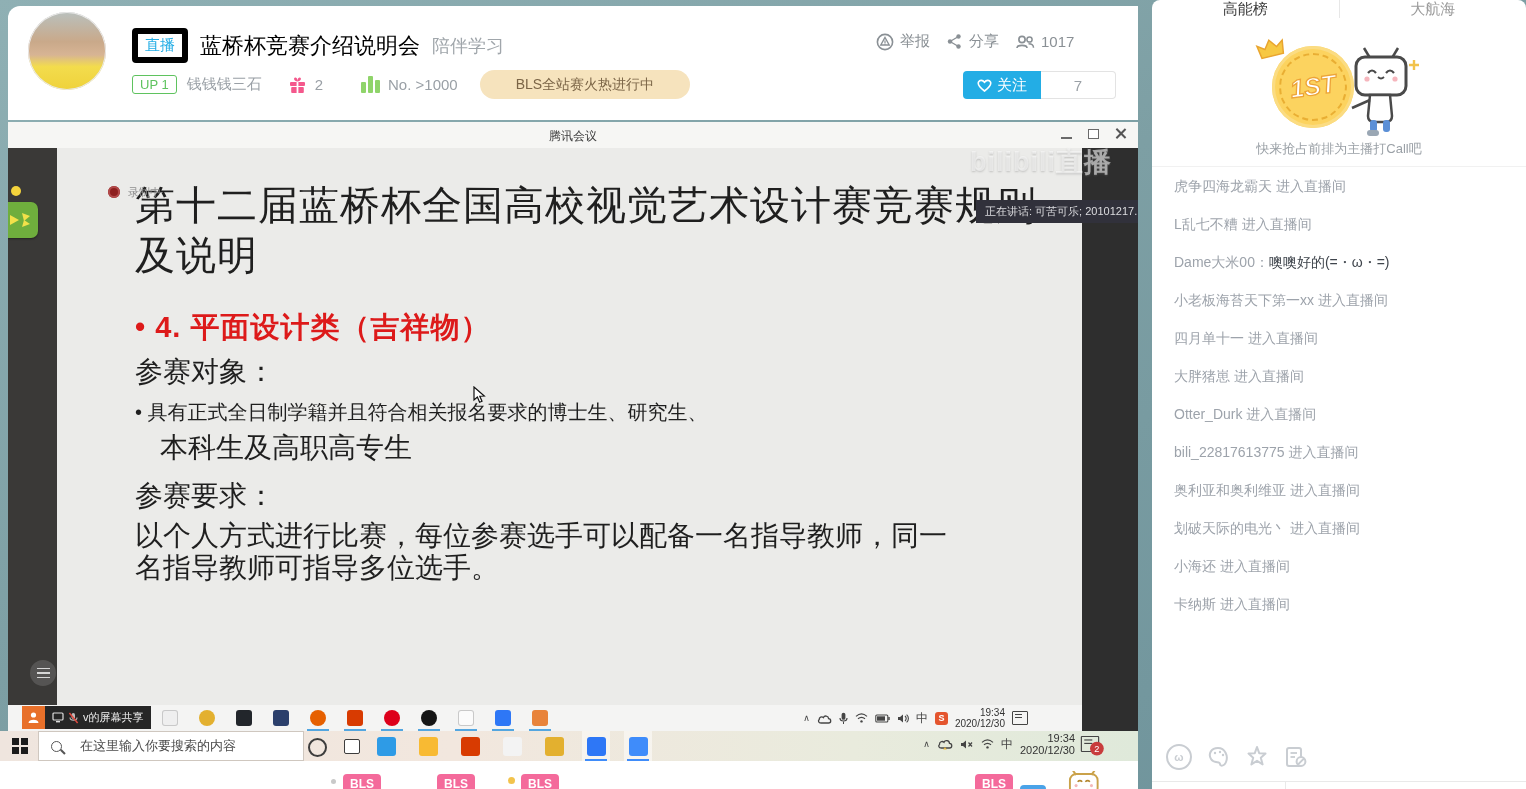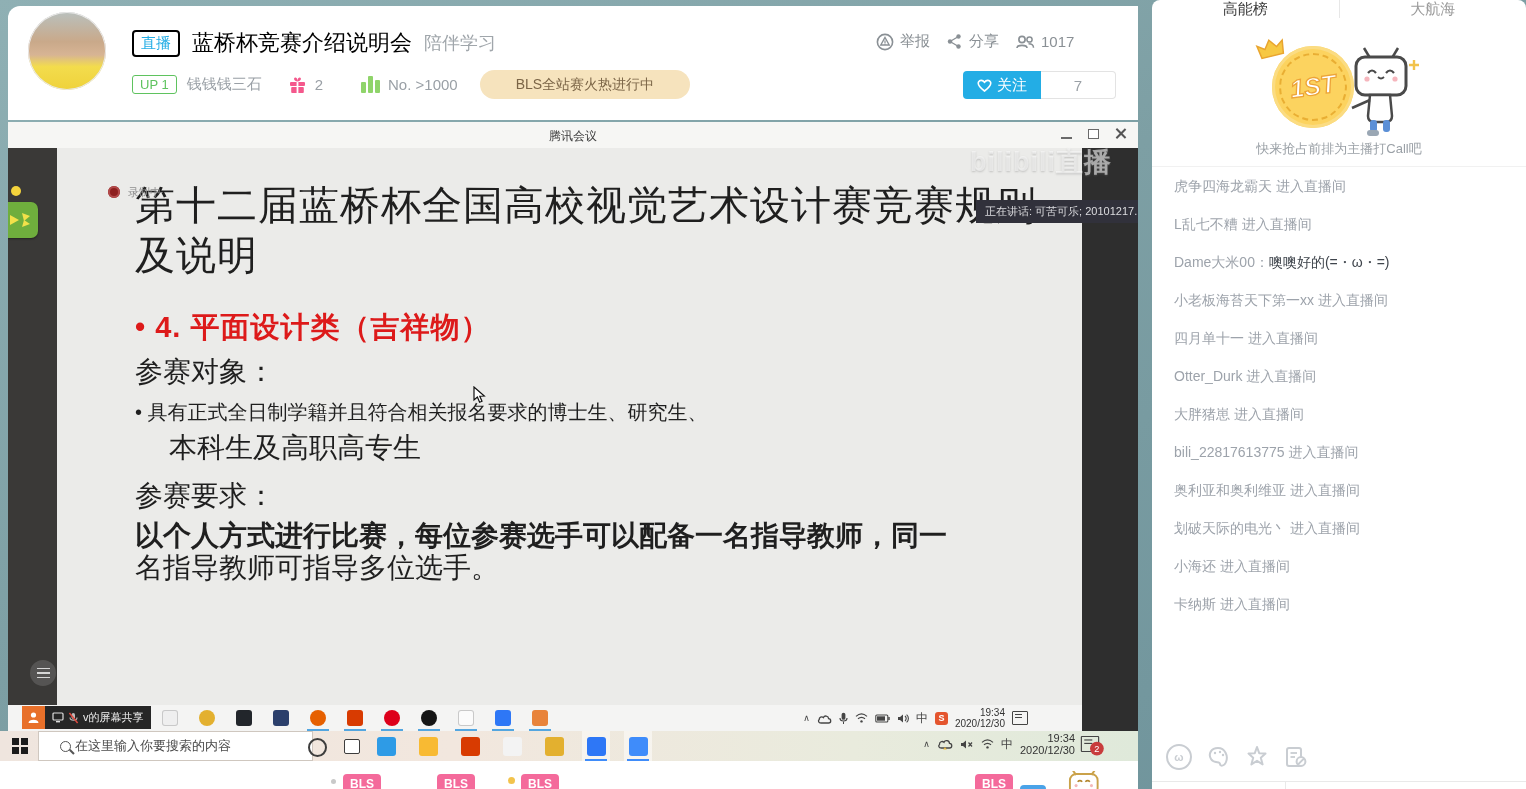--- a/index.html
+++ b/index.html
@@ -7,21 +7,21 @@
     background:linear-gradient(155deg,#8fb0b4 0%,#7d9fa4 45%,#6e939b 100%);
     font-family:"Liberation Sans","DejaVu Sans",sans-serif;-webkit-font-smoothing:antialiased;}
   .abs{position:absolute;}
 
   
   .header-card{position:absolute;left:8px;top:6px;width:1130px;height:114px;background:#fff;border-radius:12px 0 0 0;}
   .avatar{position:absolute;left:20px;top:6px;width:78px;height:78px;border-radius:50%;
     background:linear-gradient(180deg,#b9c0bd 0%,#c9a98a 38%,#d7b494 55%,#f3dc4d 70%,#efd23a 100%);
     box-shadow:inset 0 0 0 1px #e9e9e9;}
   .hrow1{position:absolute;left:124px;top:22px;display:flex;align-items:center;gap:12px;white-space:nowrap;}
-  .live-badge{border:2px solid #000000;color:#23ade5;font-size:15px;border-radius:4px;padding:2px 7px;}
+  .live-badge{border:6px solid #000000;color:#23ade5;font-size:15px;border-radius:4px;padding:2px 7px;}
   .room-title{font-size:22px;color:#000000;}
   .room-subtitle{font-size:18px;color:#a0a6ab;}
   .hmetrics{position:absolute;left:868px;top:26px;display:flex;align-items:center;gap:16px;color:#8a9095;font-size:15px;white-space:nowrap;}
   .hmetrics .mt{display:flex;align-items:center;gap:6px;}
   .hrow2{position:absolute;left:124px;top:64px;display:flex;align-items:center;white-space:nowrap;}
   .up-badge{border:1px solid #5fc35f;color:#5fc35f;font-size:13px;border-radius:3px;padding:1px 7px;}
   .up-name{color:#9aa0a6;font-size:15px;margin-left:10px;}
   .gift-cnt,.rank-txt{color:#9aa0a6;font-size:15px;}
   .event-pill{margin-left:22px;height:29px;line-height:29px;padding:0 36px;border-radius:15px;background:#f6e3bd;color:#7b6547;font-size:14px;}
   .follow-wrap{position:absolute;left:947px;top:65px;display:flex;padding-left:8px;}
@@ -46,23 +46,23 @@
   .rec-label{position:absolute;left:120px;top:63px;font-size:11px;color:#8f8f8f;filter:blur(.4px);}
   .menu-circle{position:absolute;left:22px;top:512px;width:26px;height:26px;border-radius:50%;background:rgba(255,255,255,.14);display:flex;flex-direction:column;justify-content:center;gap:3px;align-items:center;}
   .menu-circle i{display:block;width:13px;height:1.6px;background:#d6d6d6;}
   .dark-col{position:absolute;left:1074px;top:26px;width:56px;height:583px;background:#2e2e2e;}
   .slide{position:absolute;left:125px;top:26px;width:949px;height:557px;overflow:hidden;color:#1f1f1f;}
   .sl-title{font-size:40px;letter-spacing:1px;line-height:46px;position:absolute;left:2px;top:34px;white-space:nowrap;}
   .sl-title2{position:absolute;left:2px;top:80px;font-size:40px;letter-spacing:1px;}
   .sl-head{position:absolute;left:2px;top:160px;font-size:29px;font-weight:bold;color:#dd1a1a;letter-spacing:1px;}
   .sl-sec1{position:absolute;left:2px;top:205px;font-size:28px;}
   .sl-b1{position:absolute;left:2px;top:251px;font-size:20px;white-space:nowrap;}
-  .sl-b2{position:absolute;left:36px;top:281px;font-size:28px;}
+  .sl-b2{position:absolute;left:27px;top:281px;font-size:28px;}
   .sl-sec2{position:absolute;left:2px;top:329px;font-size:28px;}
-  .sl-p1{position:absolute;left:2px;top:369px;font-size:28px;white-space:nowrap;font-weight:bold;}
+  .sl-p1{position:absolute;left:2px;top:369px;font-size:28px;white-space:nowrap;}
   .sl-p2{position:absolute;left:2px;top:401px;font-size:28px;}
   .cursor-arrow{position:absolute;left:340px;top:238px;}
   .watermark{position:absolute;right:26px;top:22px;font-size:27px;font-weight:bold;color:rgba(255,255,255,.55);text-shadow:0 1px 2px rgba(120,120,120,.35);letter-spacing:1px;}
   .speak-tip{position:absolute;left:968px;top:78px;height:23px;background:#31313b;color:#dcdcdf;font-size:11px;line-height:23px;padding:0 9px;white-space:nowrap;}
 
   
   .in-taskbar{position:absolute;left:0;top:583px;width:1074px;height:26px;background:#f4f4f3;}
   .share-ovl{position:absolute;left:14px;top:1px;display:flex;height:23px;}
   .share-ppl{width:23px;height:23px;background:#e8702a;display:flex;align-items:center;justify-content:center;}
   .share-lbl{background:#262626;color:#efefef;font-size:11px;display:flex;align-items:center;gap:4px;padding:0 7px;}
@@ -79,21 +79,21 @@
   .timeblock{text-align:right;font-size:10px;line-height:11px;color:#333;}
   .sogou{width:13px;height:13px;border-radius:3px;background:#e4552e;color:#fff;font-size:9px;font-weight:bold;display:flex;align-items:center;justify-content:center;}
   .notif{width:14px;height:12px;border:1.4px solid #444;border-radius:1px;position:relative;}
   .notif i{position:absolute;left:2px;top:2px;width:7px;height:1.4px;background:#444;box-shadow:0 3px 0 #444;}
 
   
   .out-taskbar{position:absolute;left:0;top:611px;width:1138px;height:30px;
     background:linear-gradient(90deg,#efe5de 0%,#f2e7de 40%,#e9ebdd 75%,#dfe9da 100%);}
   .winlogo{position:absolute;left:12px;top:7px;width:16px;height:16px;display:grid;grid-template-columns:7px 7px;grid-template-rows:7px 7px;gap:2px;}
   .winlogo i{background:#1b1b1b;}
-  .searchbox{position:absolute;left:38px;top:0;width:252px;height:28px;background:#fff;border:1px solid #cfc7bf;display:flex;align-items:center;gap:4px;padding-left:21px;}
+  .searchbox{position:absolute;left:38px;top:0;width:252px;height:28px;background:#fff;border:1px solid #cfc7bf;display:flex;align-items:center;gap:18px;padding-left:12px;}
   .mag{width:9px;height:9px;border:1.6px solid #555;border-radius:50%;position:relative;flex:0 0 auto;}
   .mag::after{content:"";position:absolute;width:6px;height:1.6px;background:#555;transform:rotate(45deg);right:-5px;bottom:-2px;}
   .search-txt{font-size:13px;color:#4a4a4a;}
   .cortana{position:absolute;left:308px;top:7px;width:15px;height:15px;border:2px solid #3d3d3d;border-radius:50%;}
   .taskview{position:absolute;left:344px;top:8px;width:14px;height:13px;border:1.5px solid #3d3d3d;border-radius:2px;background:linear-gradient(#fff,#fff);}
   .out-apps{position:absolute;left:372px;top:0;height:30px;display:flex;gap:14px;align-items:center;}
   .slot2{position:relative;width:28px;height:30px;display:flex;align-items:center;justify-content:center;}
   .slot2.active{background:rgba(255,255,255,.5);}
   .app2{width:19px;height:19px;border-radius:3px;}
   .uline2{position:absolute;left:3px;bottom:0;width:22px;height:2px;background:#3f8cfa;}
@@ -511,22 +511,22 @@
       </div>
       <div class="promo-cap">快来抢占前排为主播打Call吧</div>
     </div>
 
     <div class="msg-list" id="msg-list">
         <div class="msg"><span>虎争四海龙霸天 </span><span class="a">进入直播间</span></div>
         <div class="msg"><span>L乱七不糟 </span><span class="a">进入直播间</span></div>
         <div class="msg"><span>Dame大米00：</span><span class="m">噢噢好的(=・ω・=)</span></div>
         <div class="msg"><span>小老板海苔天下第一xx </span><span class="a">进入直播间</span></div>
         <div class="msg"><span>四月单十一 </span><span class="a">进入直播间</span></div>
+        <div class="msg"><span>大胖猪崽 </span><span class="a">进入直播间</span></div>
         <div class="msg"><span>Otter_Durk </span><span class="a">进入直播间</span></div>
-        <div class="msg"><span>大胖猪崽 </span><span class="a">进入直播间</span></div>
         <div class="msg"><span>bili_22817613775 </span><span class="a">进入直播间</span></div>
         <div class="msg"><span>奥利亚和奥利维亚 </span><span class="a">进入直播间</span></div>
         <div class="msg"><span>划破天际的电光丶 </span><span class="a">进入直播间</span></div>
         <div class="msg"><span>小海还 </span><span class="a">进入直播间</span></div>
         <div class="msg"><span>卡纳斯 </span><span class="a">进入直播间</span></div>
       </div>
 
     <div class="side-tools">
       <span class="tool">
           <span class="emoji-tool">ω</span>

